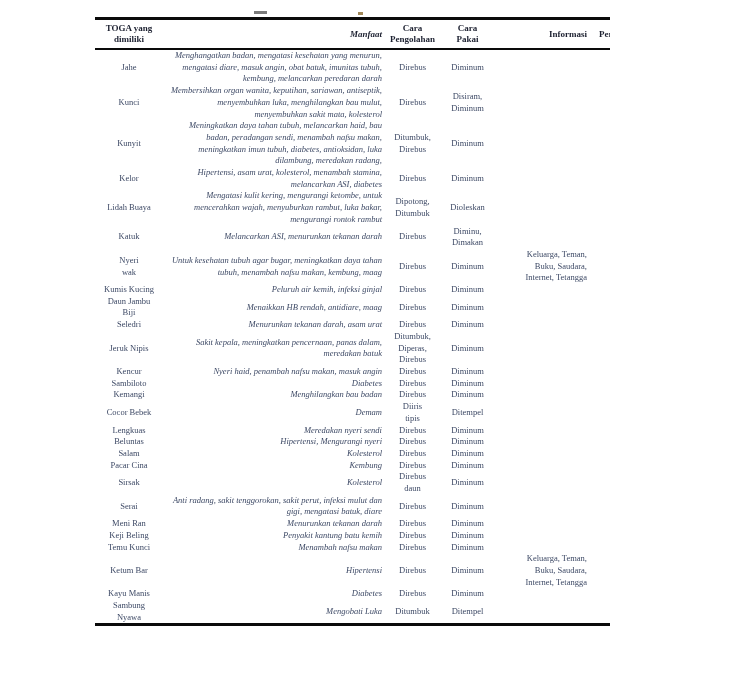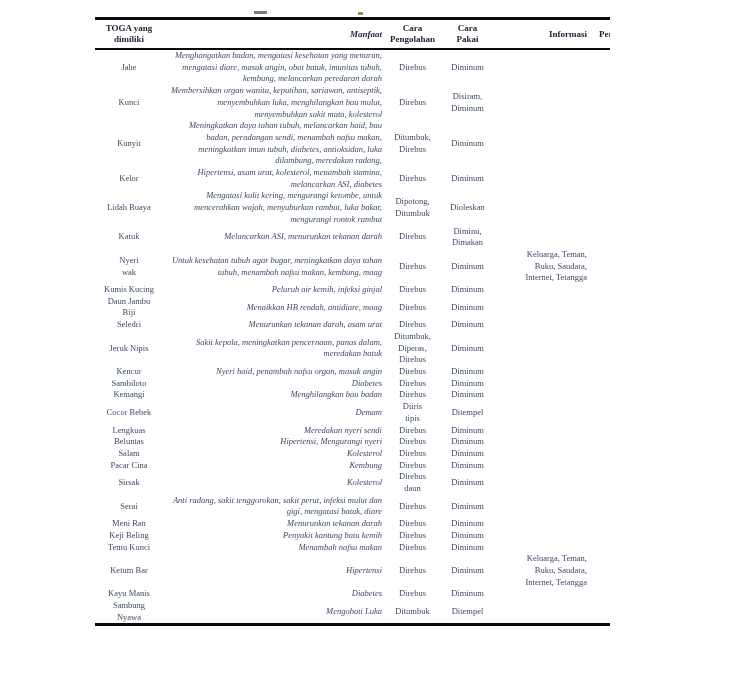--- a/index.html
+++ b/index.html
@@ -188,21 +188,21 @@
           <td class="col-manfaat">Sakit kepala, meningkatkan pencernaan, panas dalam, meredakan batuk</td>
           <td class="col-pengolahan">Ditumbuk,
 Diperas,
 Direbus</td>
           <td class="col-pakai">Diminum</td>
           <td class="col-informasi"></td>
           <td class="col-persentase">3%</td>
         </tr>
         <tr>
           <td class="col-toga">Kencur</td>
-          <td class="col-manfaat">Nyeri haid, penambah nafsu organ, masuk angin</td>
+          <td class="col-manfaat">Nyeri haid, penambah nafsu makan, masuk angin</td>
           <td class="col-pengolahan">Direbus</td>
           <td class="col-pakai">Diminum</td>
           <td class="col-informasi"></td>
           <td class="col-persentase">3%</td>
         </tr>
         <tr>
           <td class="col-toga">Sambiloto</td>
           <td class="col-manfaat">Diabetes</td>
           <td class="col-pengolahan">Direbus</td>
           <td class="col-pakai">Diminum</td>

